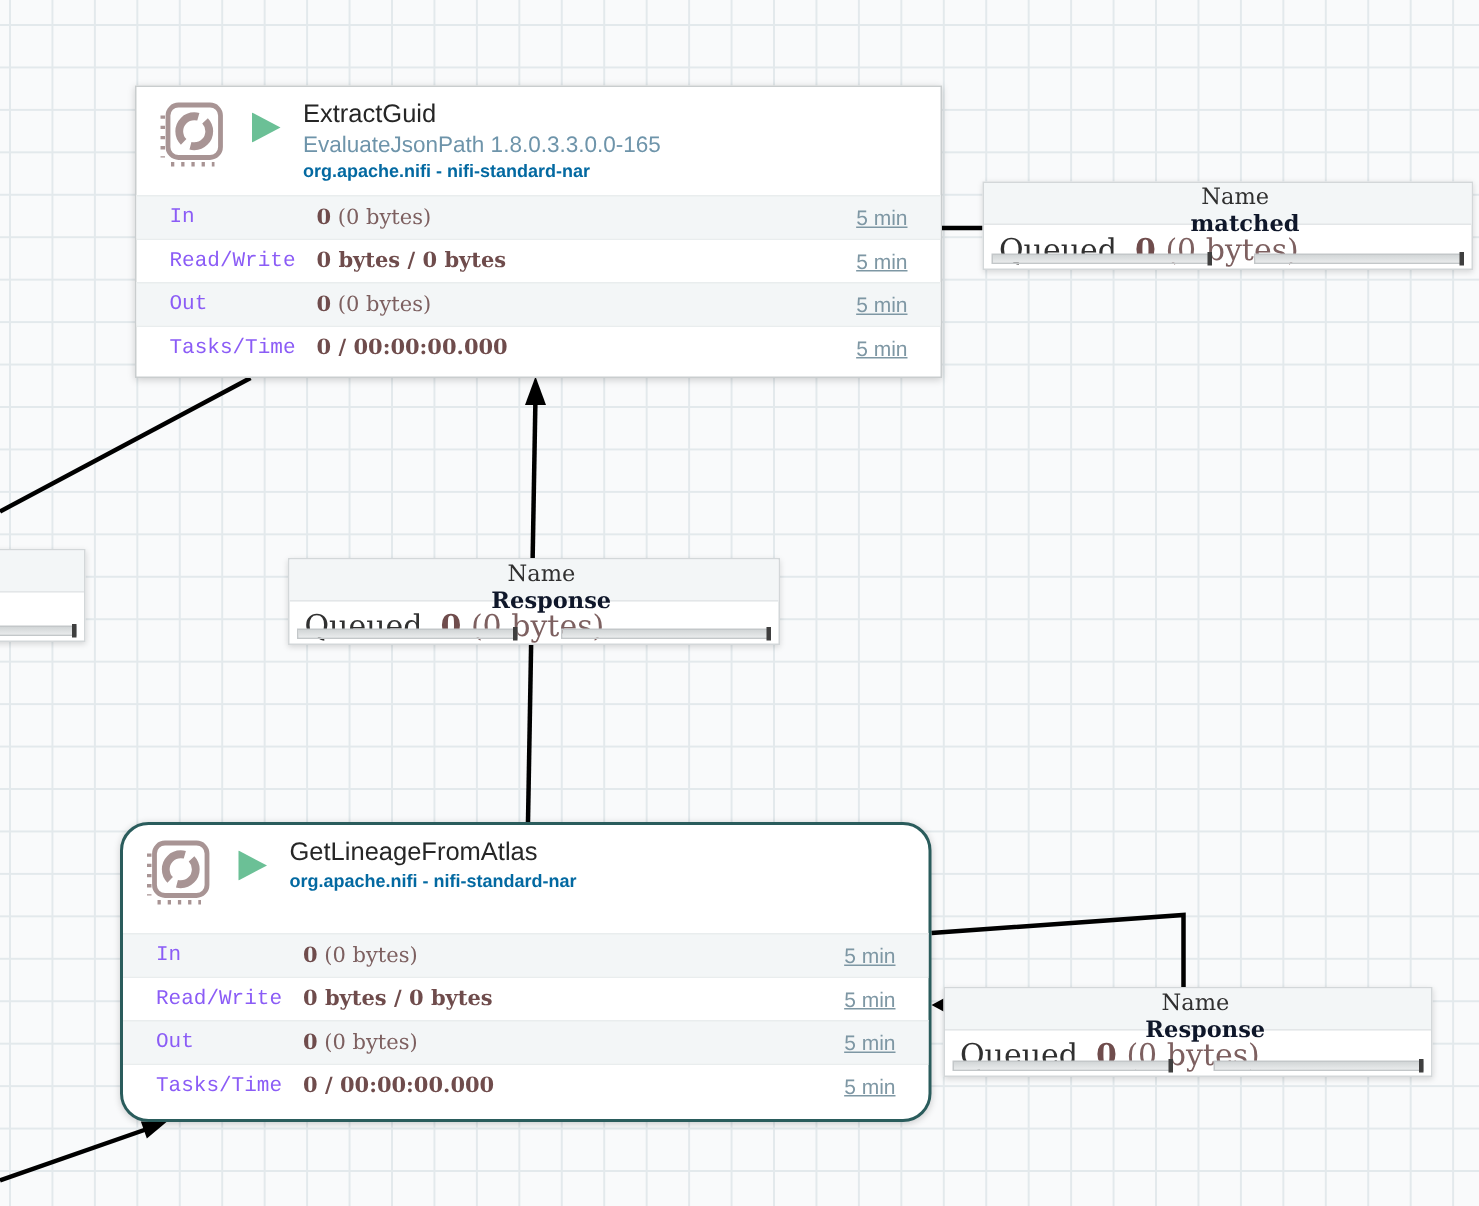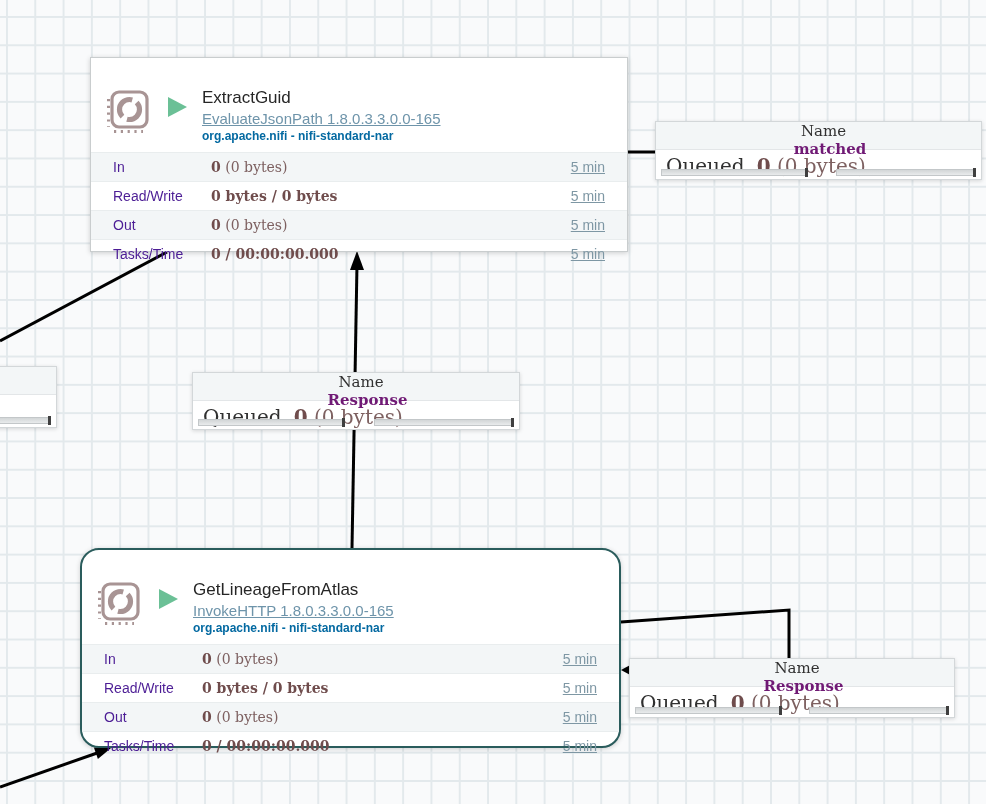--- a/index.html
+++ b/index.html
@@ -17,48 +17,48 @@
   .wires line,.wires polyline{stroke:#000;stroke-width:3;fill:none;}
   .wires polygon{fill:#000;stroke:none;}
 
   
   .processor{
     position:absolute;z-index:3;background:#fff;
     border:1px solid #c9cdce;box-shadow:0 1px 5px rgba(0,0,0,.18);
     box-sizing:border-box;
   }
   .processor.selected{border:2px solid #2a5c5c;}
-  .proc-header{position:relative;height:72px;margin-top:22px;}
+  .proc-header{position:relative;height:72px;}
   .proc-icon{position:absolute;left:12px;top:9px;width:48px;height:48px;}
   .run-icon{position:absolute;left:76px;top:17px;width:21px;height:20px;}
   .proc-titles{position:absolute;left:111px;top:7px;white-space:nowrap;}
   .proc-name{font-size:17px;font-weight:500;color:#262626;line-height:22px;}
-  .proc-type{font-size:15px;color:#6e94aa;line-height:19px;text-decoration:underline;}
+  .proc-type{font-size:15px;color:#6e94aa;line-height:19px;}
   .proc-bundle{font-size:12px;color:#0369a1;line-height:17px;font-weight:bold;}
   .stat-row{
     display:flex;align-items:center;height:29px;border-top:1px solid #e9edee;
     box-sizing:border-box;font-size:14px;
   }
   .stat-row.alt{background:#f3f6f7;}
-  .stat-label{font-family:Liberation Sans, sans-serif;color:#4c1d95;width:98px;margin-left:22px;flex:none;}
+  .stat-label{font-family:Liberation Mono, monospace;color:#8b5cf6;width:98px;margin-left:22px;flex:none;}
   .stat-value{flex:1;font-family:"DejaVu Serif",serif;color:#7d6060;white-space:nowrap;}
   .stat-value b{color:#6f4c4c;}
   .stat-time{color:#7e97a4;margin-right:22px;flex:none;text-decoration:underline;}
 
   
   .conn-label{
     position:absolute;z-index:2;background:#fff;border:1px solid #d3d7d9;
     box-shadow:0 1px 4px rgba(0,0,0,.15);box-sizing:border-box;
   }
   .conn-name-row{
     height:27px;background:#f3f6f7;border-bottom:1px solid #e3e6e8;
     display:flex;align-items:center;padding-left:10px;
     font-family:"DejaVu Serif",serif;font-size:15px;color:#303030;flex-direction:column;
   }
-  .conn-name-row .conn-name-value{font-weight:bold;color:#701a75;margin-left:13px;}
+  .conn-name-row .conn-name-value{font-weight:bold;color:#0f172a;margin-left:13px;}
   .conn-queued-row{
     display:flex;align-items:flex-start;padding-left:10px;padding-top:4px;
     font-family:"DejaVu Serif",serif;font-size:20px;color:#303030;
   }
   .conn-queued-row .q-val{margin-left:12px;color:#7d6060;}
   .conn-queued-row .q-val b{color:#6f4c4c;}
   .qbar{
     position:absolute;bottom:3px;height:5px;background:linear-gradient(#d2d6d7,#e9ebec);
     border:1px solid #c3c7c9;
   }
@@ -162,21 +162,20 @@
         <rect x="9" y="3" width="35" height="35" rx="7" fill="none" stroke="#a89494" stroke-width="3.2"></rect>
         <line x1="5.5" y1="10" x2="5.5" y2="38" stroke="#a89494" stroke-width="3" stroke-dasharray="2.2 4.6"></line>
         <line x1="11" y1="42.5" x2="40" y2="42.5" stroke="#a89494" stroke-width="3" stroke-dasharray="2.2 4.6"></line>
         <circle cx="26.5" cy="20.5" r="10" fill="none" stroke="#a89494" stroke-width="5.2" stroke-dasharray="26.2 5.2" stroke-dashoffset="8" stroke-linecap="butt"></circle>
       </svg>
       <svg class="run-icon" viewBox="0 0 21 20">
         <polygon points="1,0 20,10 1,20" fill="#6bc096"></polygon>
       </svg>
       <div class="proc-titles">
         <div class="proc-name">GetLineageFromAtlas</div>
-        <div class="proc-type">InvokeHTTP 1.8.0.3.3.0.0-165</div>
         <div class="proc-bundle">org.apache.nifi - nifi-standard-nar</div>
       </div>
     </div>
     <div class="stat-row alt">
       <span class="stat-label">In</span>
       <span class="stat-value"><b>0</b><span> (0 bytes)</span></span>
       <span class="stat-time">5 min</span>
     </div>
     <div class="stat-row">
       <span class="stat-label">Read/Write</span>

